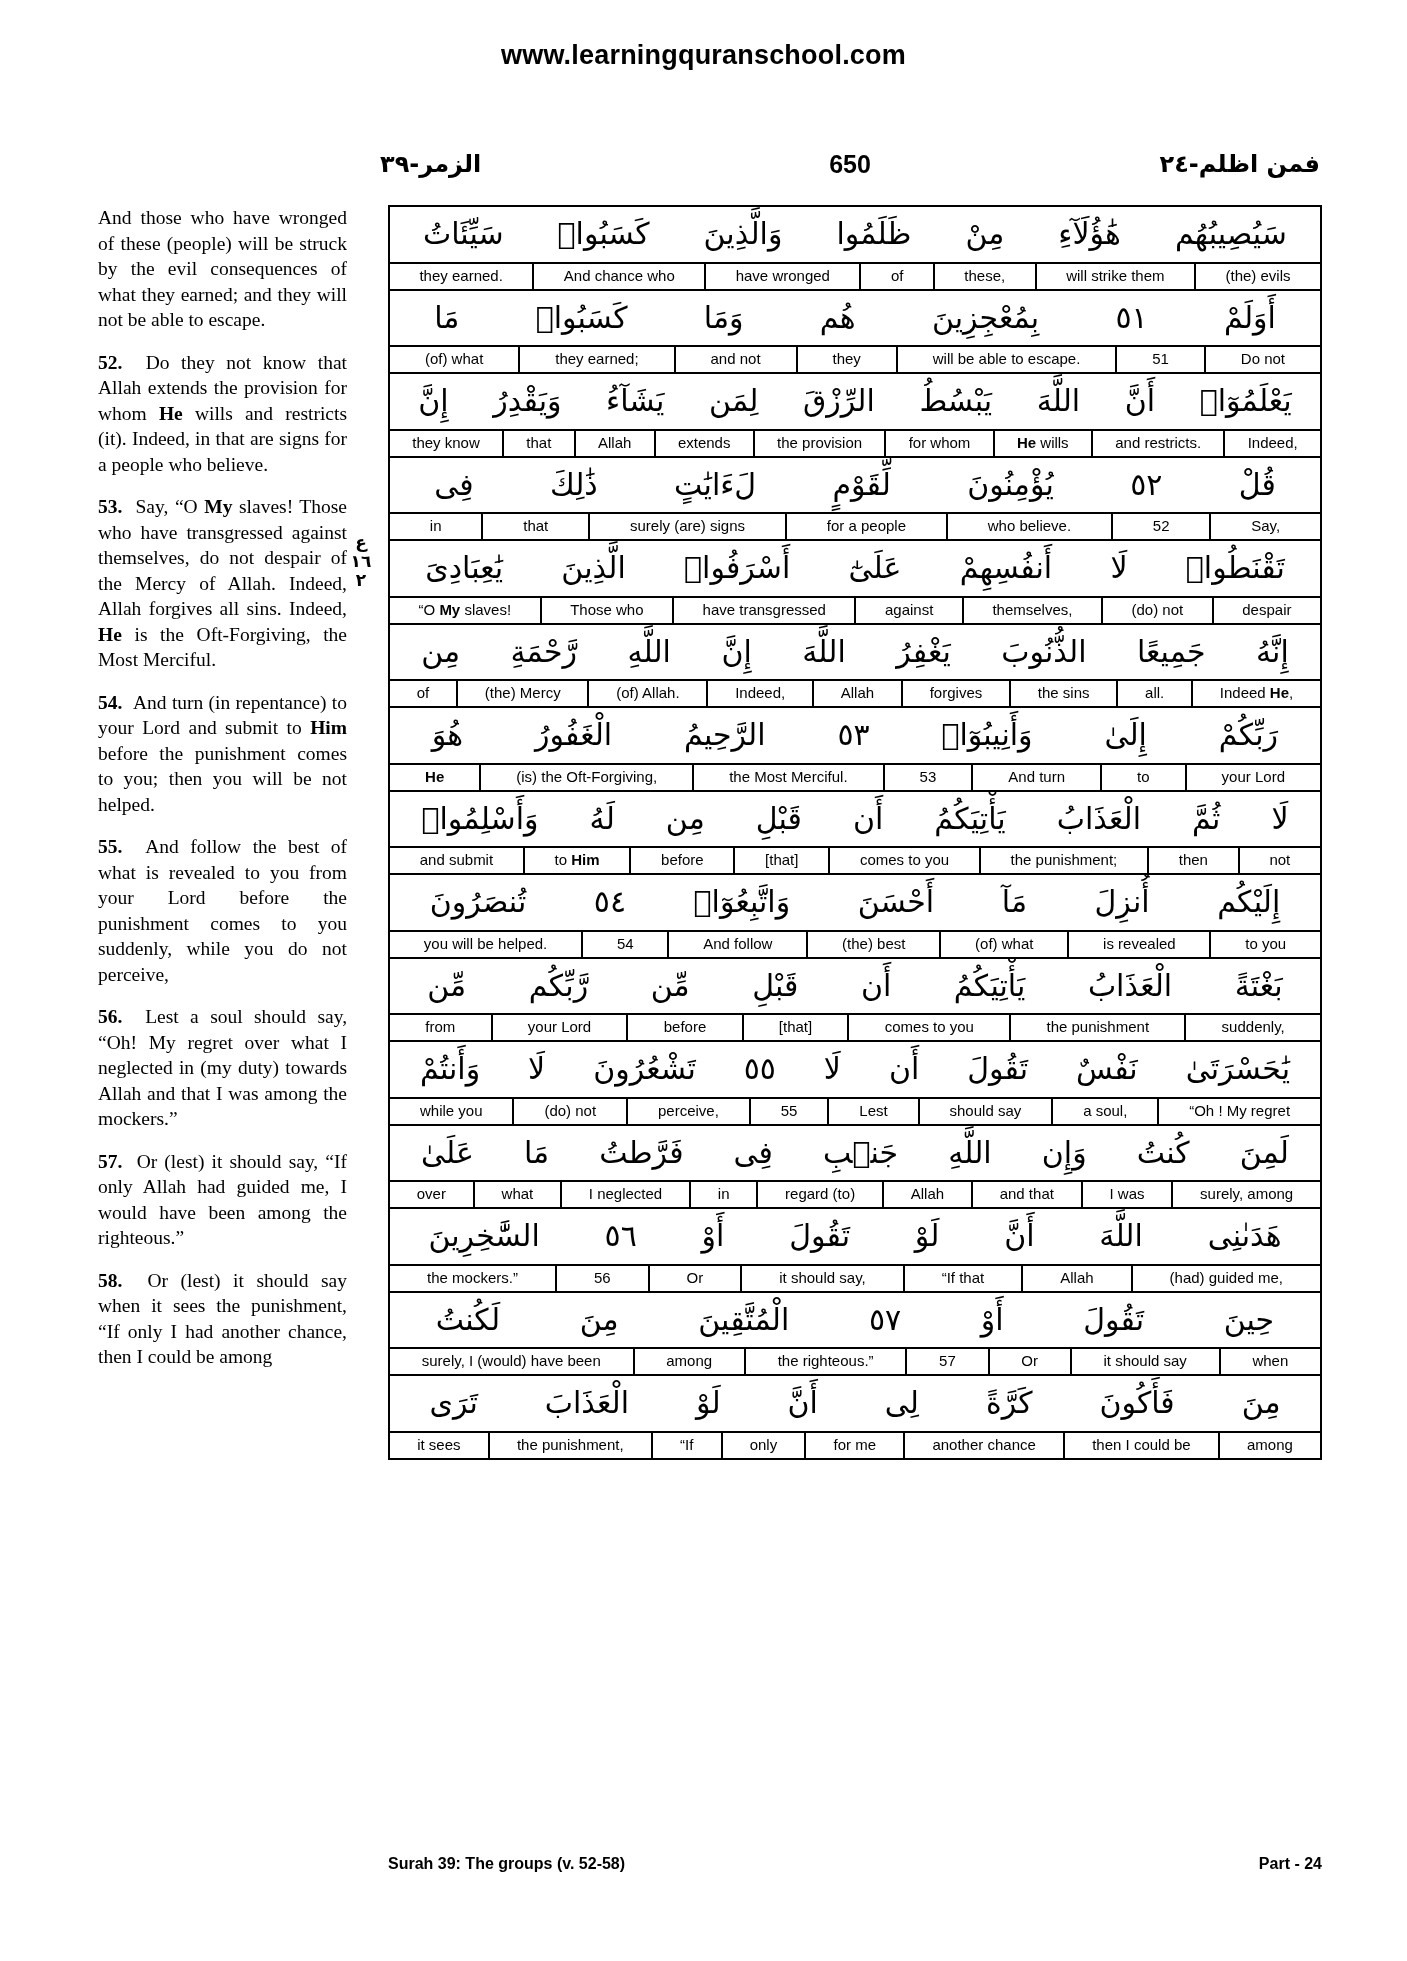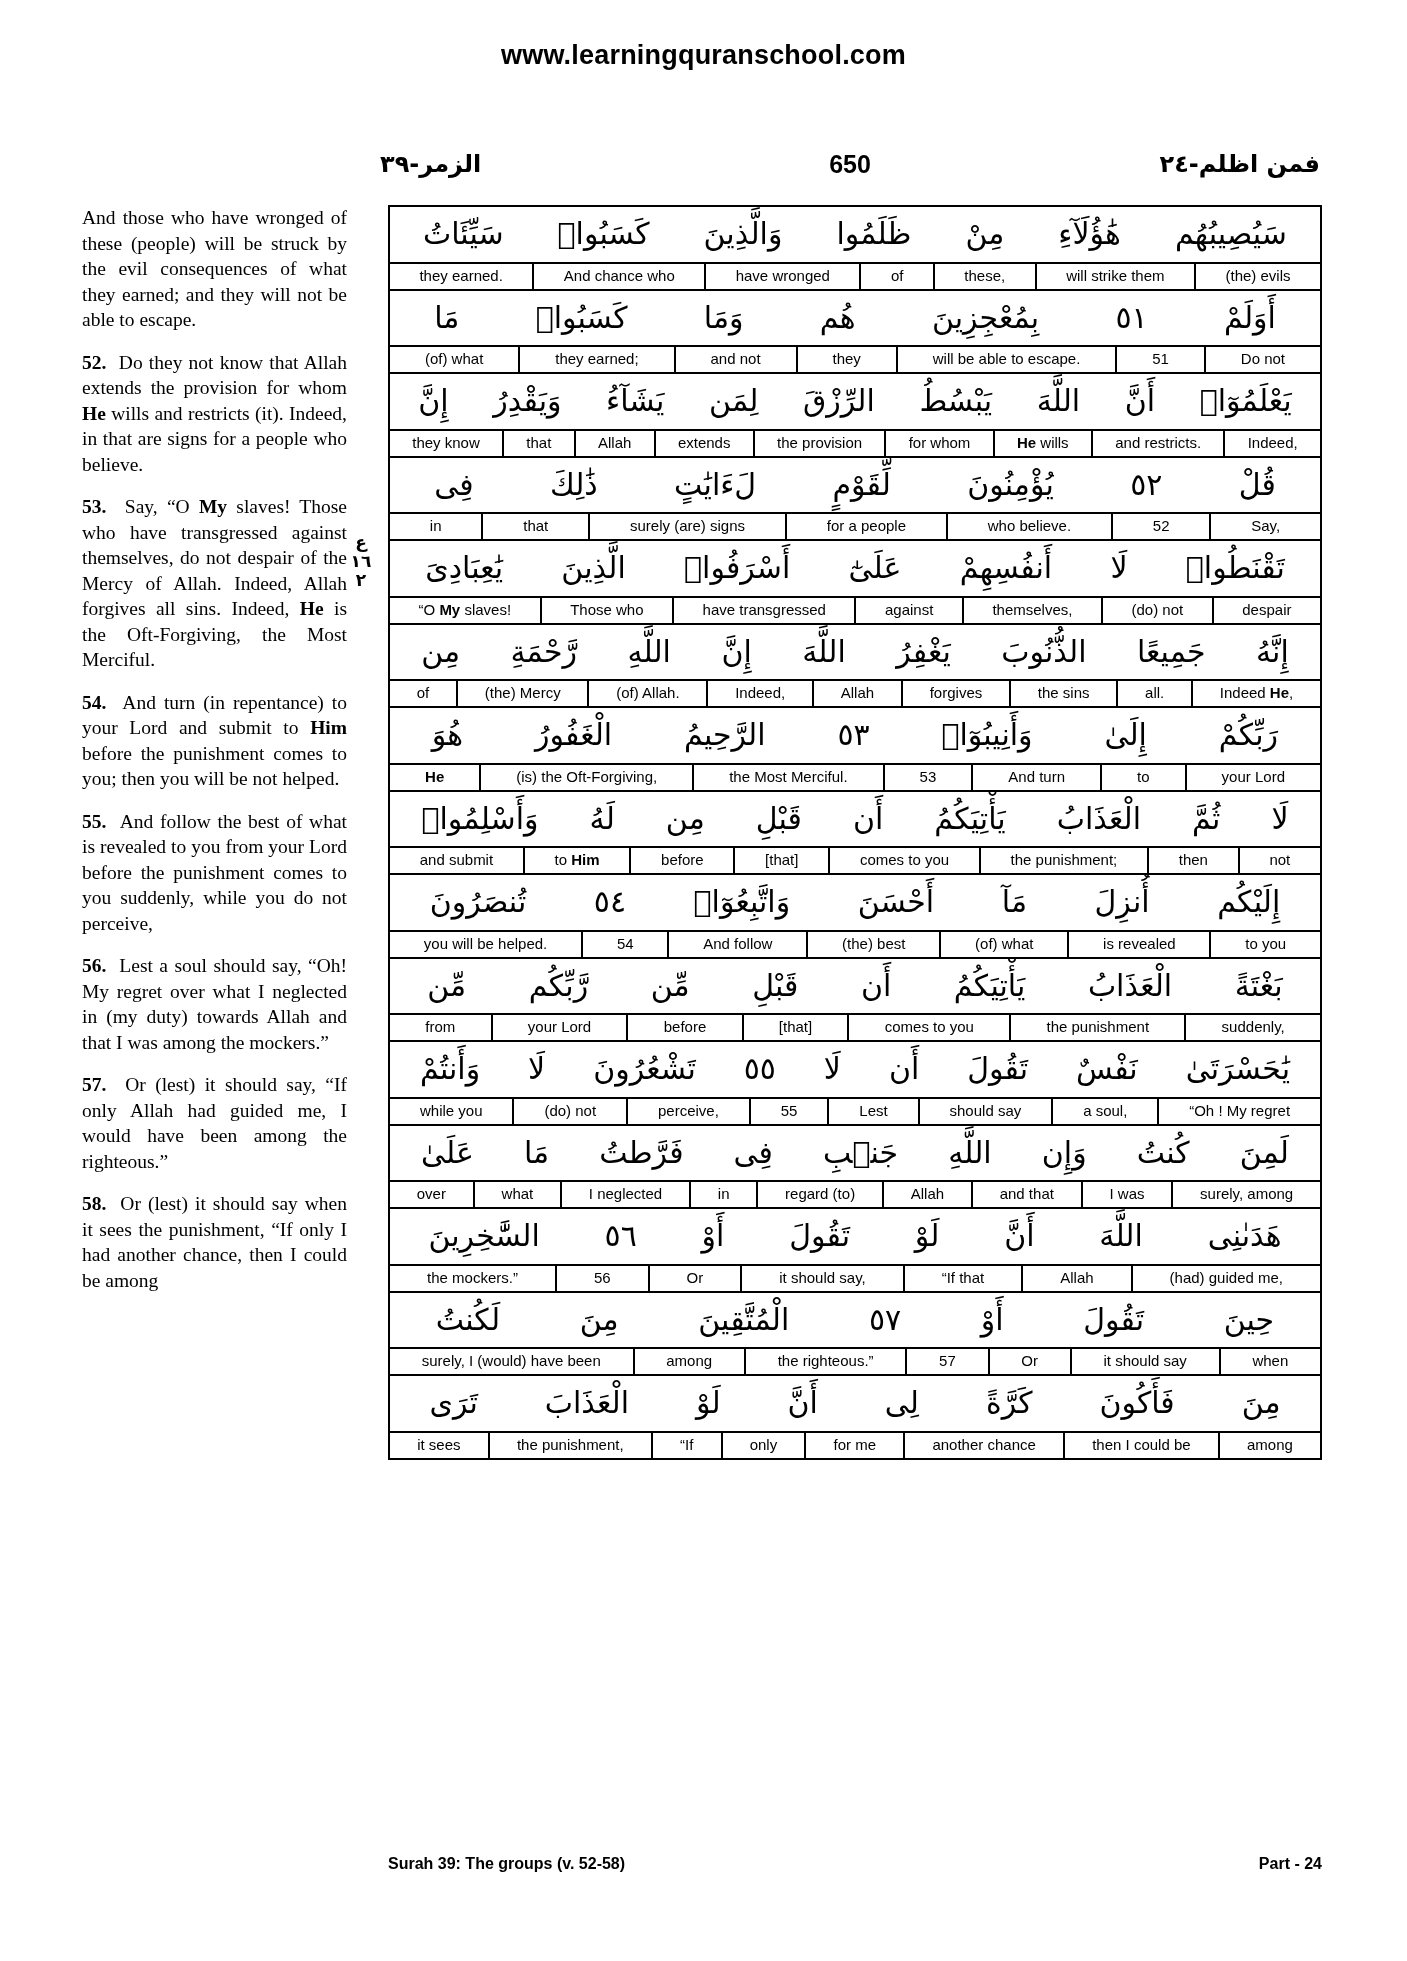--- a/index.html
+++ b/index.html
@@ -74,21 +74,21 @@
     left: 82px;
     top: 205px;
     width: 265px;
     font-family: "Liberation Serif", serif;
     font-size: 19.5px;
     line-height: 25.5px;
     text-align: justify;
     text-justify: inter-word;
   }
   .trans-p {
-    margin: 0 0 17px 0;
+    margin: 0 0 17px 16px;
   }
   .trans-p .vnum {
     font-weight: bold;
   }
   .trans-p b {
     font-weight: bold;
   }
   
   .ruku-mark {
     position: absolute;

